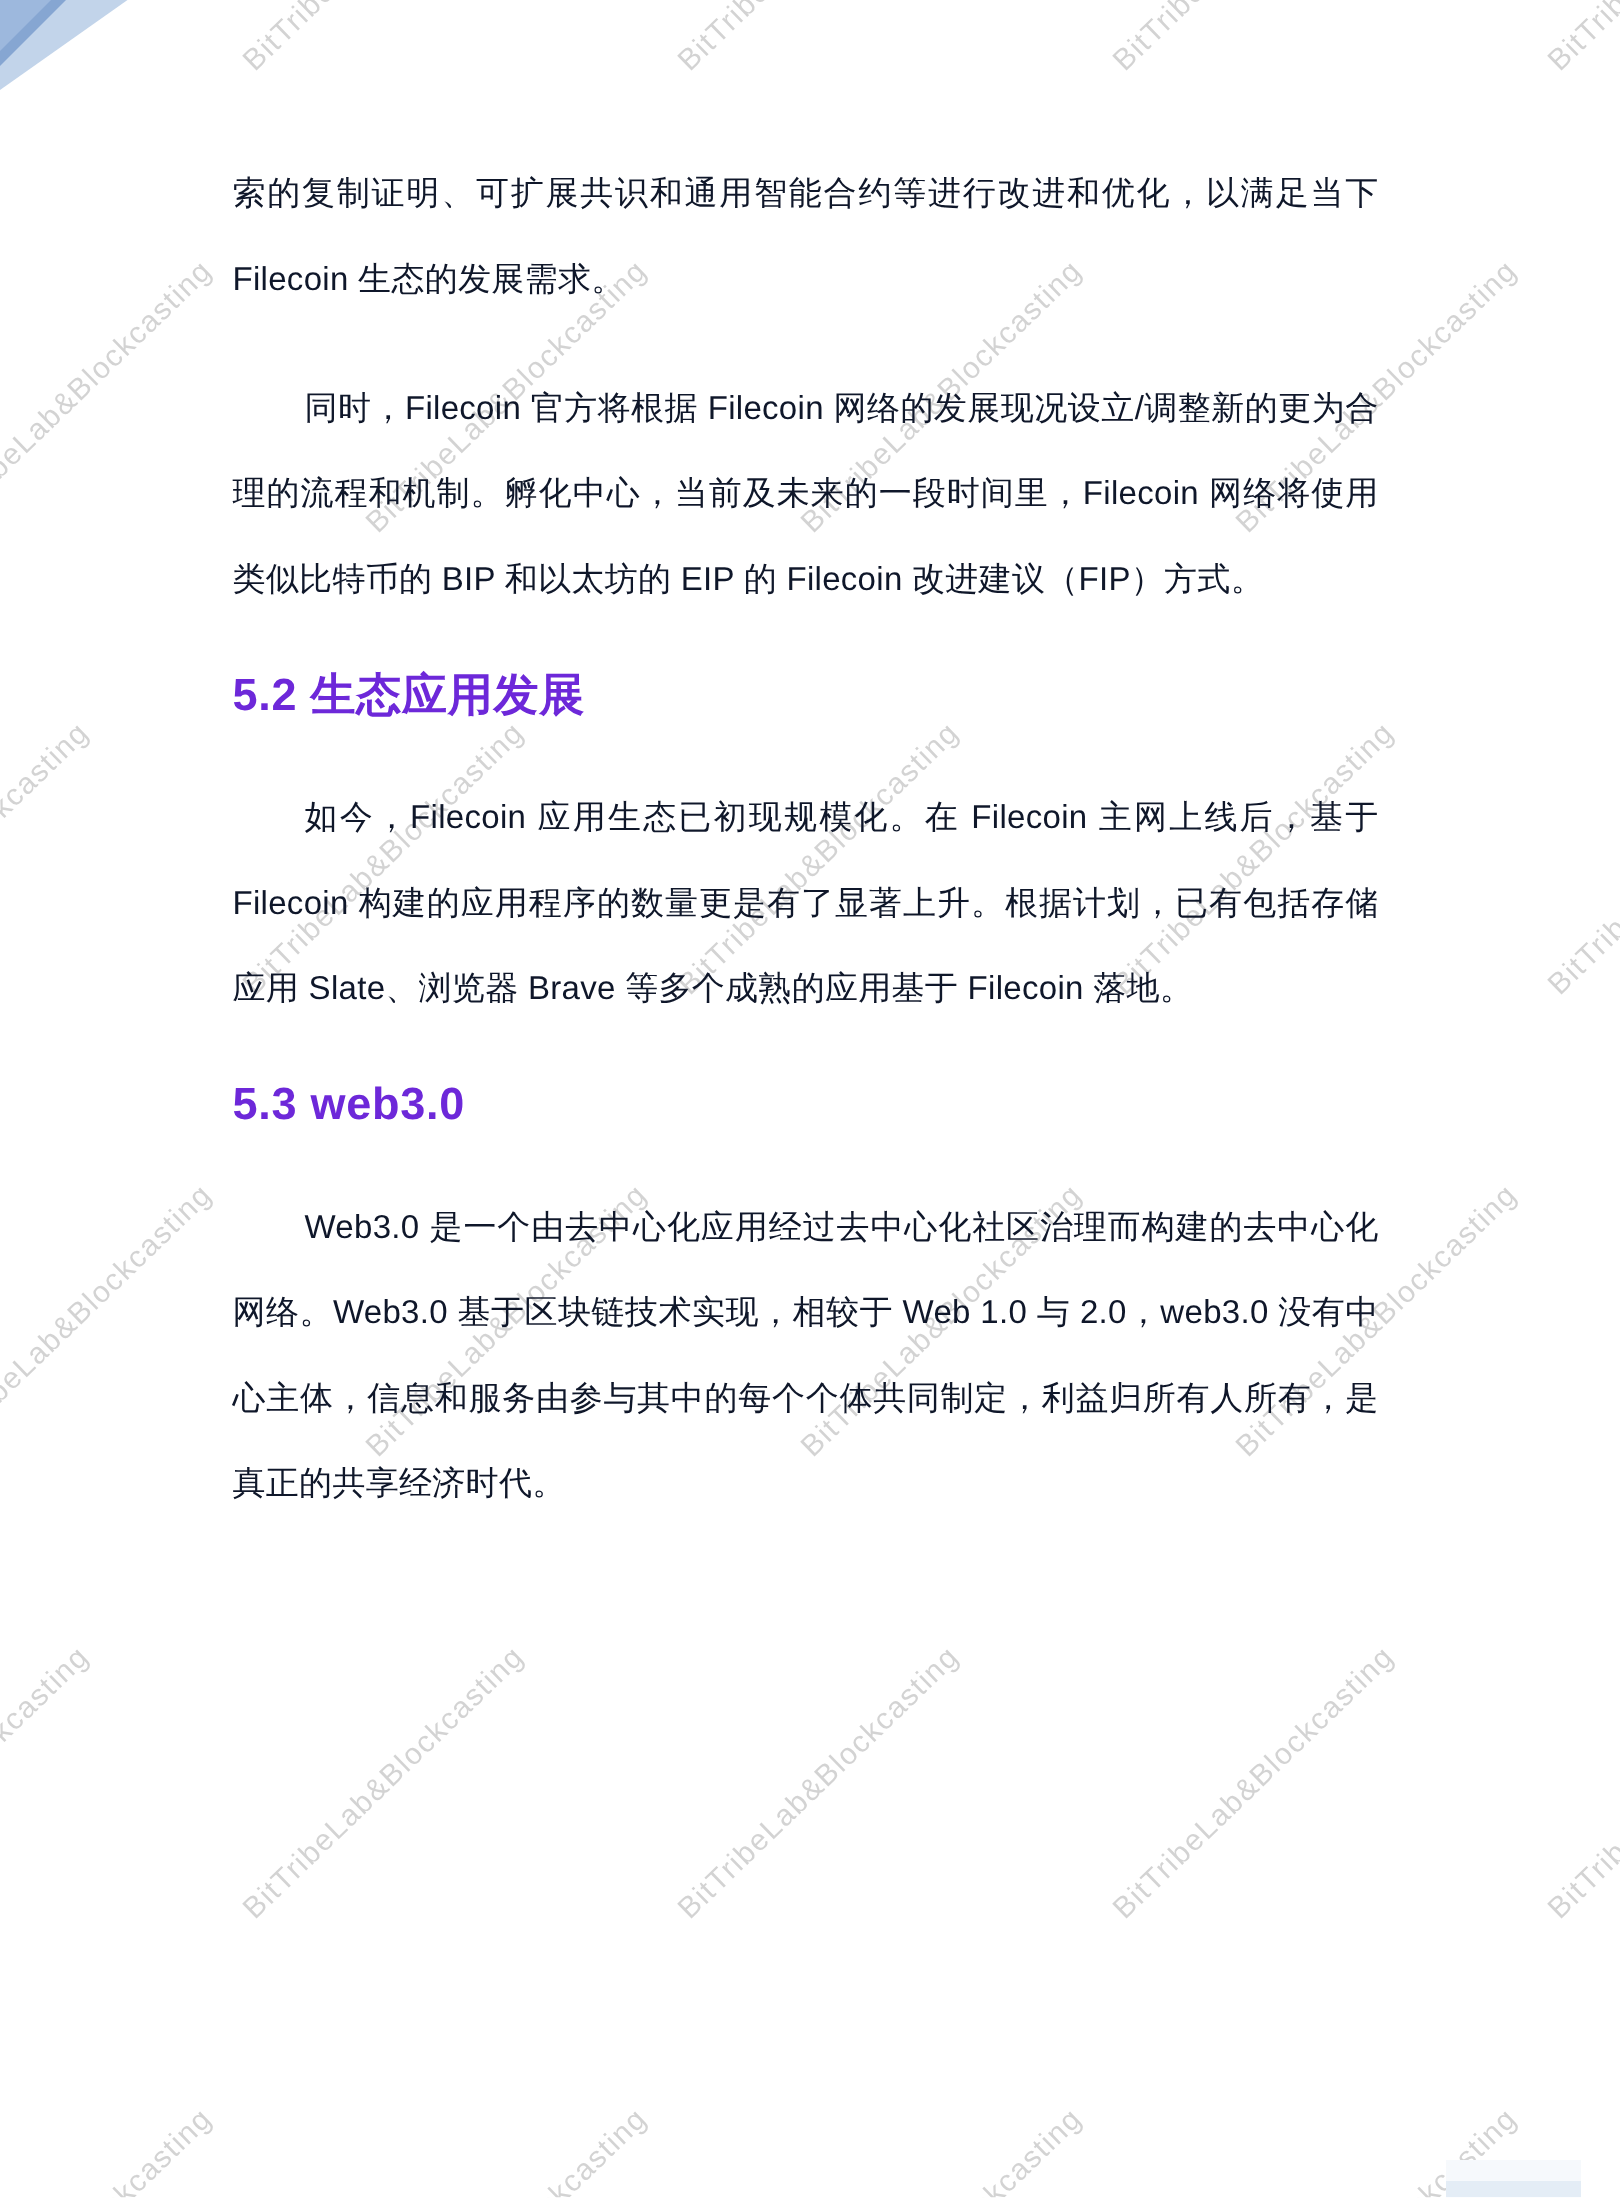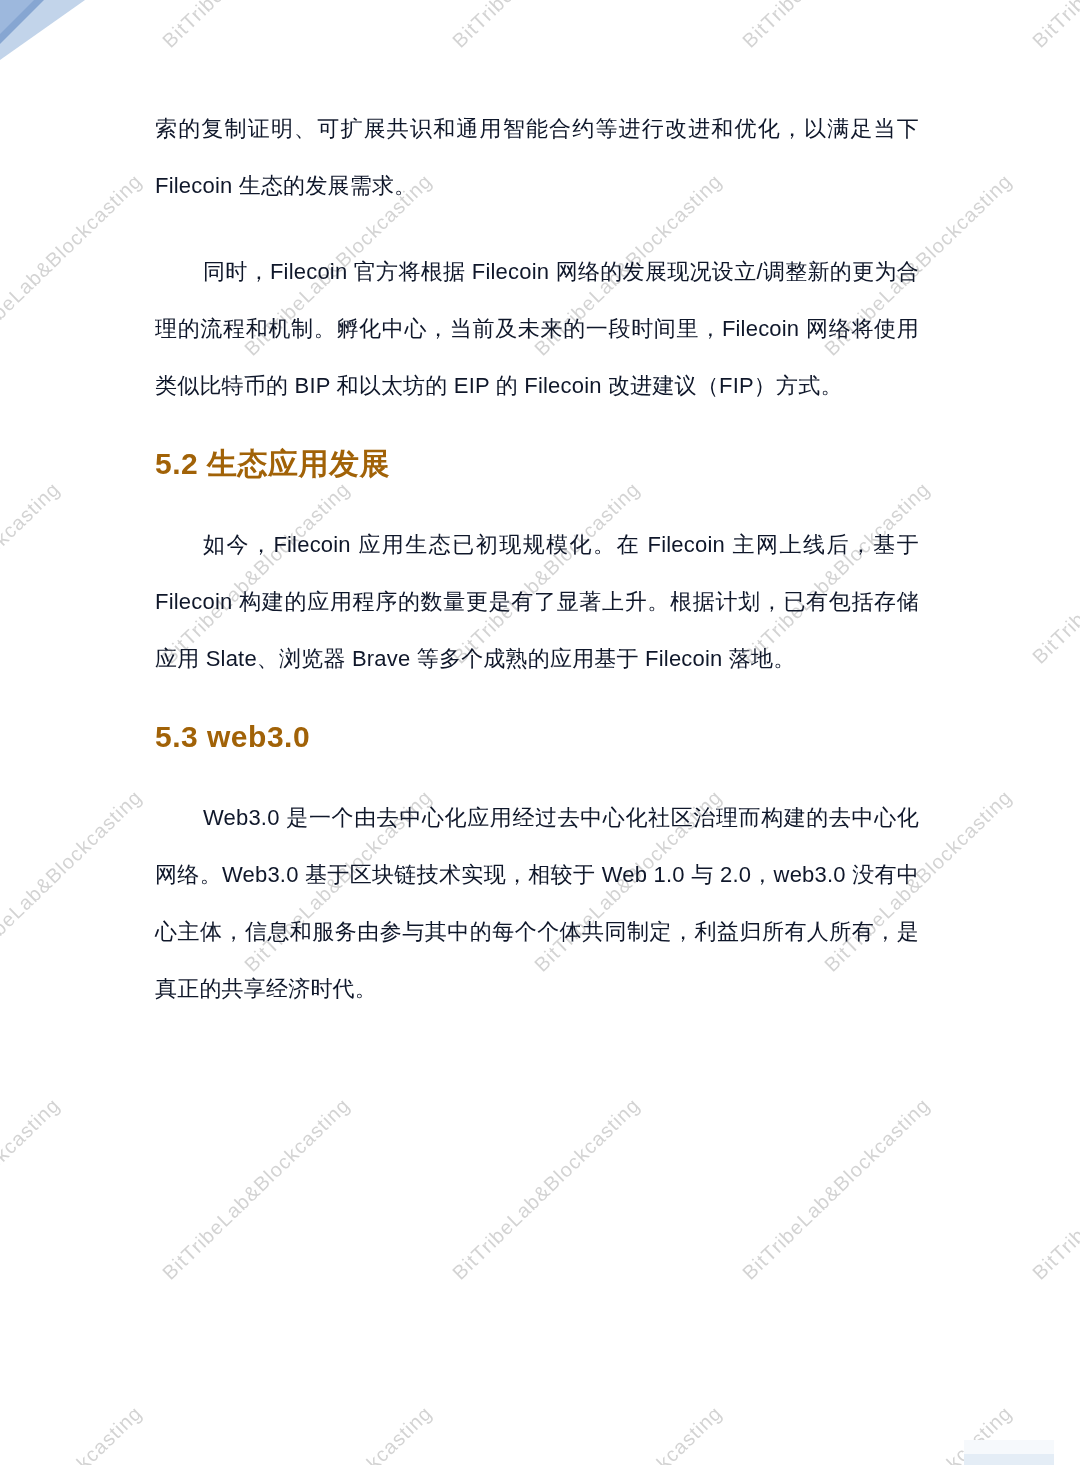--- a/index.html
+++ b/index.html
@@ -61,21 +61,21 @@
     letter-spacing: 0.2px;
   }
   .no-indent {
     text-indent: 0;
   }
   .section-heading {
     margin: 32px 0 34px 0;
     font-size: 30px;
     line-height: 36px;
     font-weight: 700;
-    color: #a16207;
+    color: #6d28d9;
     letter-spacing: 0.5px;
   }
   
   .bottom-right-decoration {
     position: absolute;
     left: 964px;
     top: 1440px;
     width: 90px;
     height: 25px;
     z-index: 2;

